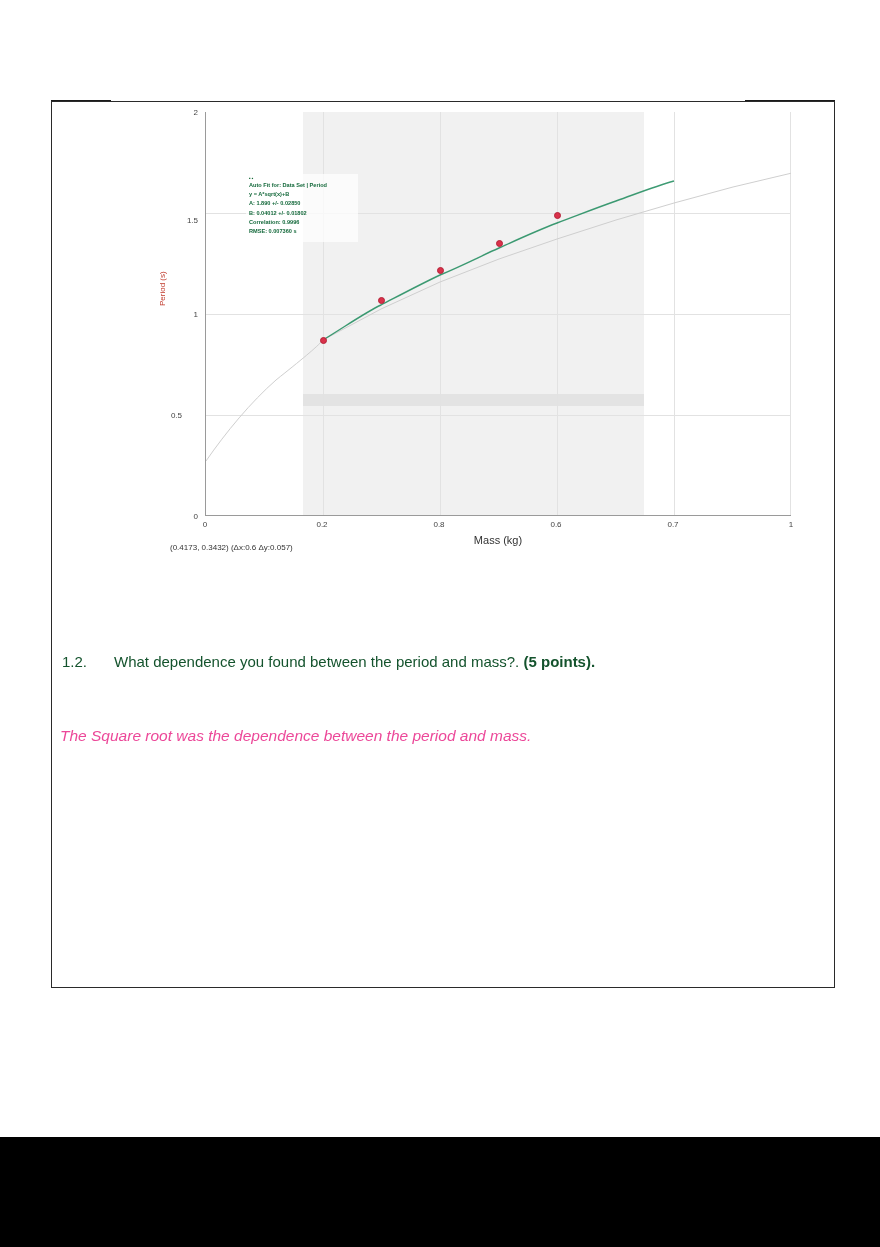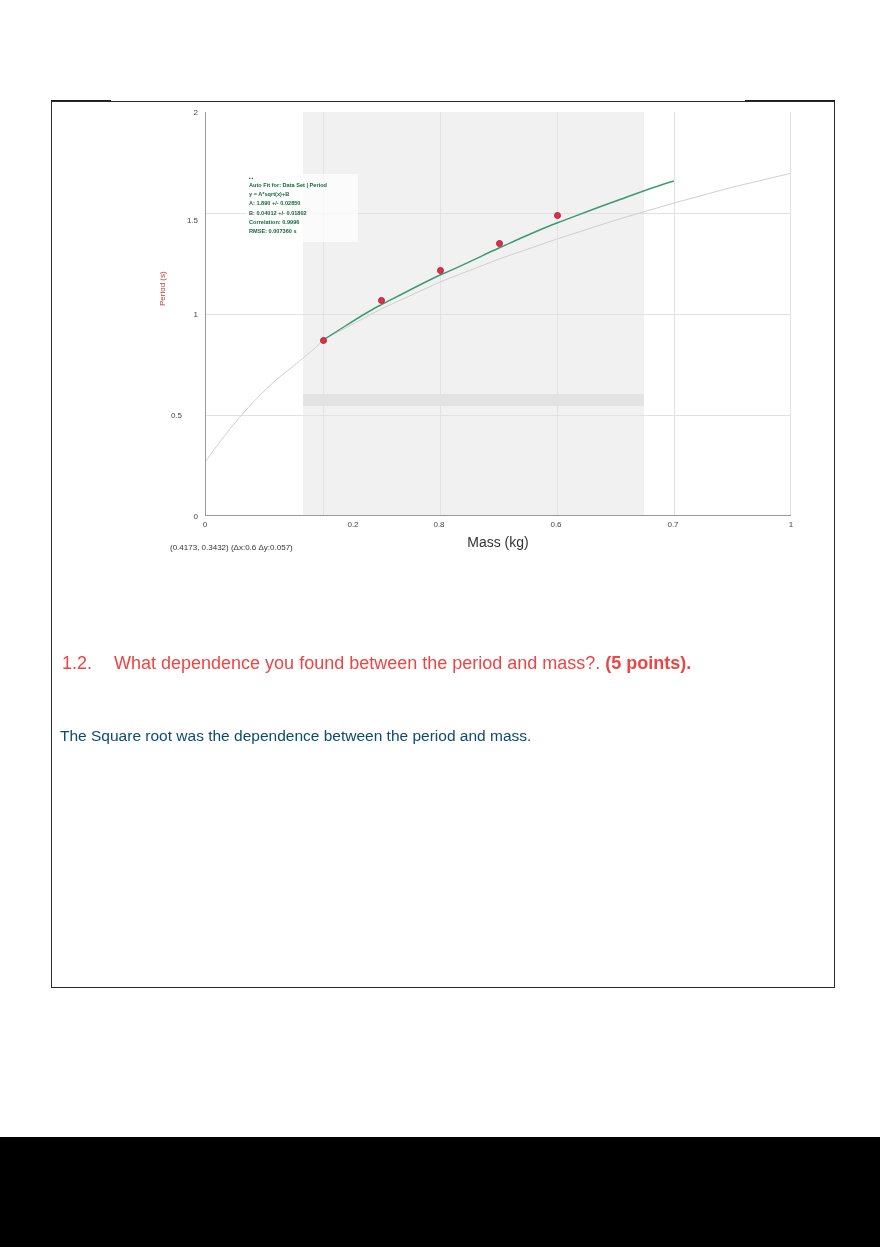--- a/index.html
+++ b/index.html
@@ -122,21 +122,21 @@
     transform: translateY(-50%);
     text-align: right;
     white-space: nowrap;
   }
   .axis-title-x {
     position: absolute;
     left: 93px;
     width: 586px;
     top: 428px;
     text-align: center;
-    font-size: 14px;
+    font-size: 11px;
     color: #333;
   }
   .axis-title-y {
     position: absolute;
     left: 46px;
     top: 200px;
     font-size: 8px;
     color: #c0392b;
     transform: rotate(-90deg);
     transform-origin: left top;
@@ -185,37 +185,38 @@
     white-space: nowrap;
   }
 
   
   .q-line {
     position: absolute;
     left: 10px;
     top: 551px;
     width: 760px;
     font-family: "Liberation Sans", sans-serif;
-    font-size: 18px;
-    color: #ef4444;
+    font-size: 15px;
+    color: #14532d;
   }
   .q-num {
     display: inline-block;
     width: 52px;
   }
   .q-bold {
     font-weight: bold;
   }
   .a-line {
     position: absolute;
     left: 8px;
     top: 625px;
     width: 760px;
     font-size: 15.5px;
-    color: #0c4a6e;
+    color: #ec4899;
+    font-style: italic;
   }
 </style>
 </head>
 <body>
 
 <div class="page">
 
   <div class="top-tick-left"></div>
   <div class="top-tick-right"></div>
 
@@ -269,21 +270,21 @@
             <div class="fb-line">A: 1.890 +/- 0.02850</div>
             <div class="fb-line">B: 0.04012 +/- 0.01802</div>
             <div class="fb-line">Correlation: 0.9996</div>
             <div class="fb-line">RMSE: 0.007360 s</div>
           </div>
 
         </div>
       </div>
 
       <div class="tick-label-x" style="left:93px;  top:414px;">0</div>
-      <div class="tick-label-x" style="left:210px; top:414px;margin-left:31px;">0.2</div>
+      <div class="tick-label-x" style="left:210px; top:414px;">0.2</div>
       <div class="tick-label-x" style="left:327px; top:414px;">0.8</div>
       <div class="tick-label-x" style="left:444px; top:414px;text-align:right;">0.6</div>
       <div class="tick-label-x" style="left:561px; top:414px;">0.7</div>
       <div class="tick-label-x" style="left:679px; top:414px;">1</div>
 
       <div class="axis-title-x">Mass (kg)</div>
       <div class="corner-readout">(0.4173, 0.3432) (Δx:0.6 Δy:0.057)</div>
     </div>
 
     <div class="q-line">

